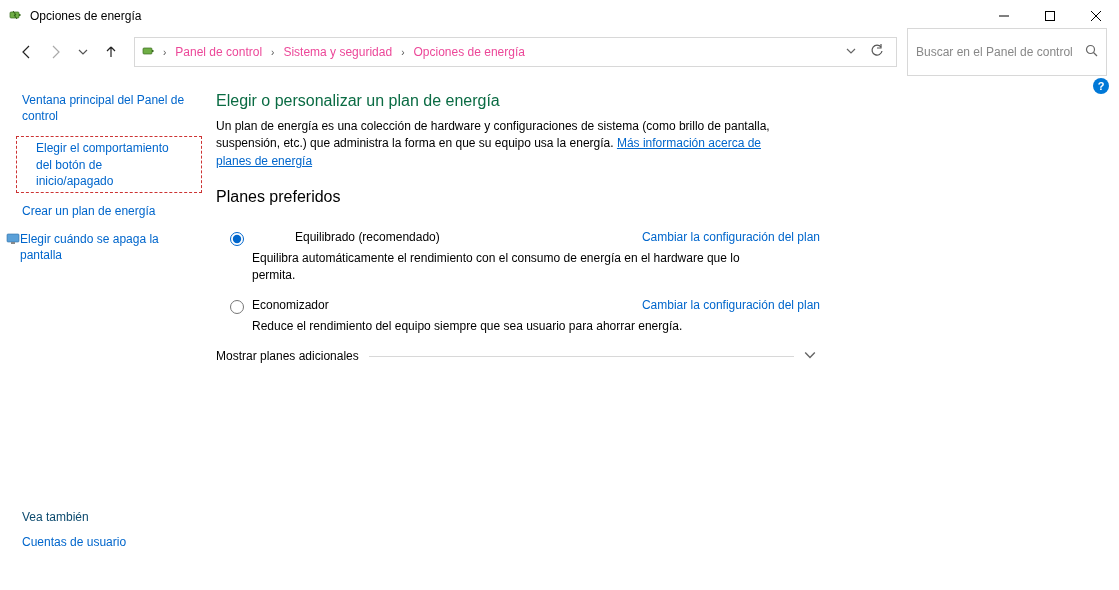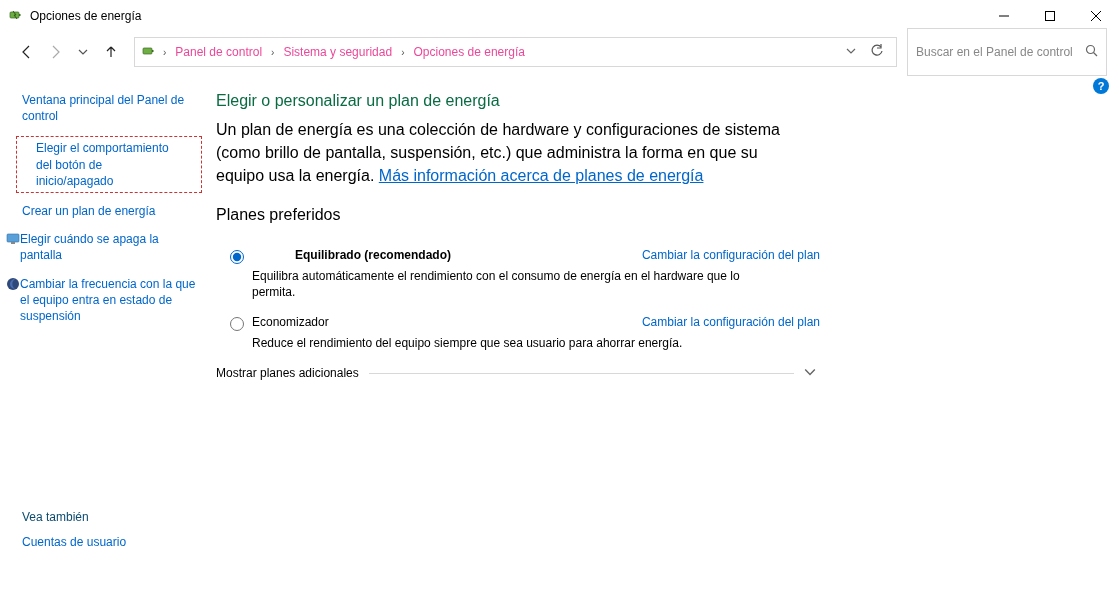--- a/index.html
+++ b/index.html
@@ -30,29 +30,29 @@
   .side { width: 210px; padding: 20px 10px 12px 22px; display:flex; flex-direction:column; }
   .side a { color:#0066cc; text-decoration:none; font-size:12px; display:block; margin-bottom:12px; cursor:pointer; line-height:1.35; }
   .side .hl { border:1.5px dashed #cc3333; padding:3px 19px; margin-left:-6px; margin-right:-2px; margin-bottom:10px; }
   .side .with-icon { display:flex; margin-left:-16px; }
   .side .with-icon .icn { width:14px; flex:none; display:flex; align-items:flex-start; padding-top:1px; }
   .side-footer { margin-top:auto; padding-bottom:16px; }
   .side-footer .hdr { color:#0c4a6e; font-size:12px; margin-bottom:10px; }
 
   .main { flex:1; padding: 20px 50px 0 6px; position:relative; }
   .main h1 { color:#0a6b43; font-size:16px; font-weight:400; margin-bottom:8px; }
-  .main .intro { font-size:16px; line-height:1.45; max-width:580px; }
+  .main .intro { font-size:12px; line-height:1.45; max-width:580px; }
   .main .intro a { color:#0066cc; text-decoration:underline; }
 
   .section-label { font-size:16px; margin-top:18px; margin-bottom:24px; }
 
   .plan { display:flex; align-items:flex-start; margin:6px 0 4px 14px; max-width:590px; }
   .plan input[type=radio] { margin-top:2px; margin-right:8px; accent-color:#0066cc; width:14px; height:14px; }
   .plan .name { font-size:12px; }
-  .plan .name.bold { font-weight:700;padding-left:43px; }
+  .plan .name.bold { font-weight:400;padding-left:43px; }
   .plan .link { margin-left:auto; color:#0066cc; font-size:12px; cursor:pointer; }
   .plan-desc { font-size:12px; margin:4px 0 14px 36px; max-width:520px; line-height:1.4; }
 
   .expander { display:flex; align-items:center; margin-top:10px; max-width:600px; }
   .expander .label { font-size:12px; }
   .expander .line { flex:1; border-top:1px solid #d8d8d8; margin:0 10px; }
   .expander .chev { color:#555; }
 
   .help-badge { position:absolute; top:6px; right:10px; width:16px; height:16px; border-radius:50%; background:#0078d7; color:#fff; font-size:11px; font-weight:bold; display:flex; align-items:center; justify-content:center; cursor:pointer; }
 
@@ -155,29 +155,20 @@
     <a>Crear un plan de energía</a>
     <div class="with-icon">
       <span class="icn">
           <svg width="14" height="14" viewBox="0 0 14 14">
             <rect x="1" y="2" width="12" height="8" rx="1" fill="#5aa0d8" stroke="#2d6fa8" stroke-width="0.6"></rect>
             <rect x="5" y="10" width="4" height="2" fill="#888"></rect>
           </svg>
         </span>
       <a style="margin-bottom:12px">Elegir cuándo se apaga la pantalla</a>
     </div>
-    <div class="with-icon">
-      <span class="icn">
-          <svg width="14" height="14" viewBox="0 0 14 14">
-            <circle cx="7" cy="7" r="6" fill="#2f4a7a"></circle>
-            <path d="M9 2 A5 5 0 1 0 9 12 A6 6 0 0 1 9 2" fill="#4a6db0"></path>
-          </svg>
-        </span>
-      <a style="margin-bottom:12px">Cambiar la frecuencia con la que el equipo entra en estado de suspensión</a>
-    </div>
 
     <div class="side-footer">
       <div class="hdr">Vea también</div>
       <a>Cuentas de usuario</a>
     </div>
   </div>
 
   <div class="main">
     <div class="help-badge">?</div>
 

